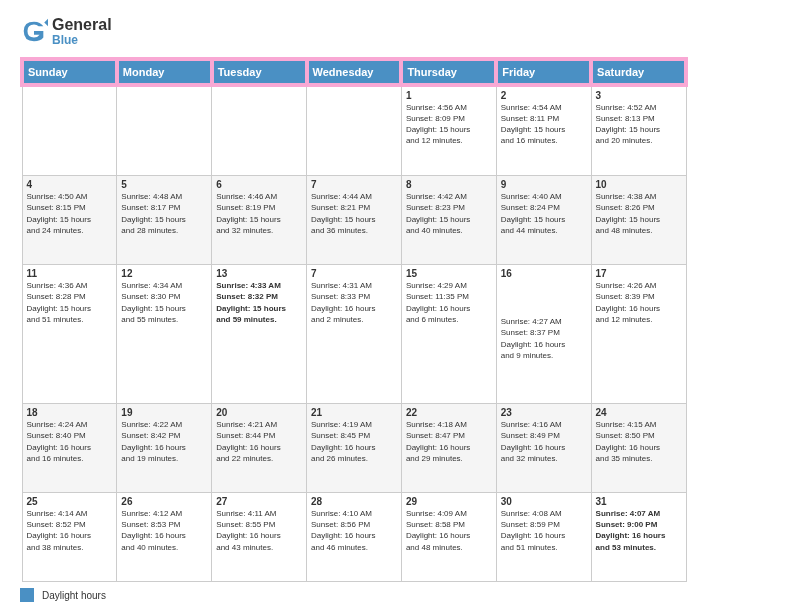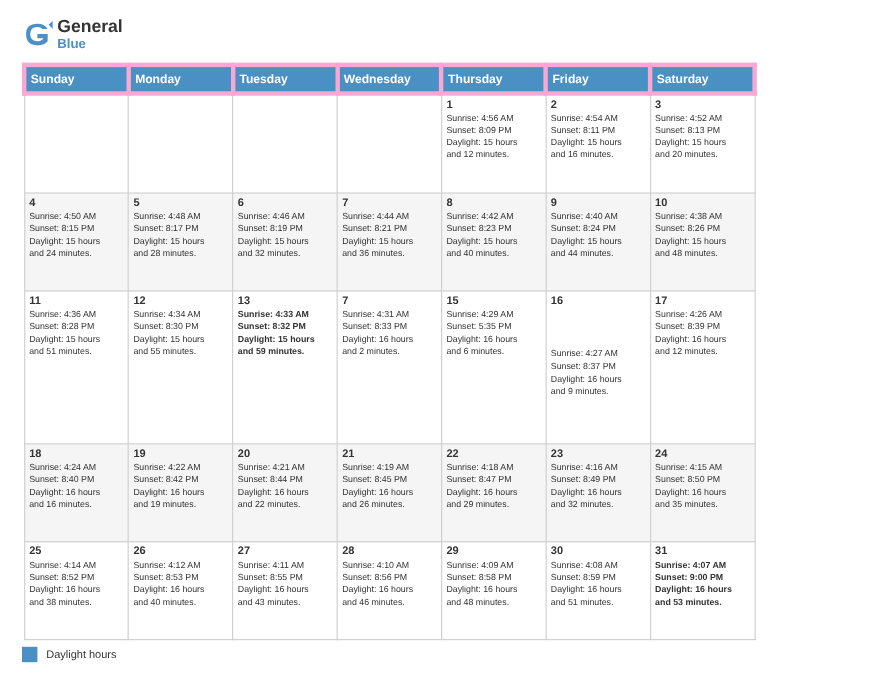--- a/index.html
+++ b/index.html
@@ -251,21 +251,21 @@
           <td>
             <span class="day-number">7</span>
             <div class="day-info" style="white-space: pre-line;">Sunrise: 4:31 AM
 Sunset: 8:33 PM
 Daylight: 16 hours
 and 2 minutes.</div>
           </td>
           <td>
             <span class="day-number">15</span>
             <div class="day-info" style="white-space: pre-line;">Sunrise: 4:29 AM
-Sunset: 5:35 PM
+Sunset: 11:35 PM
 Daylight: 16 hours
 and 6 minutes.</div>
           </td>
           <td>
             <span class="day-number">16</span>
             <div class="day-info" style="white-space: pre-line; margin-top: 37px;">Sunrise: 4:27 AM
 Sunset: 8:37 PM
 Daylight: 16 hours
 and 9 minutes.</div>
           </td>

